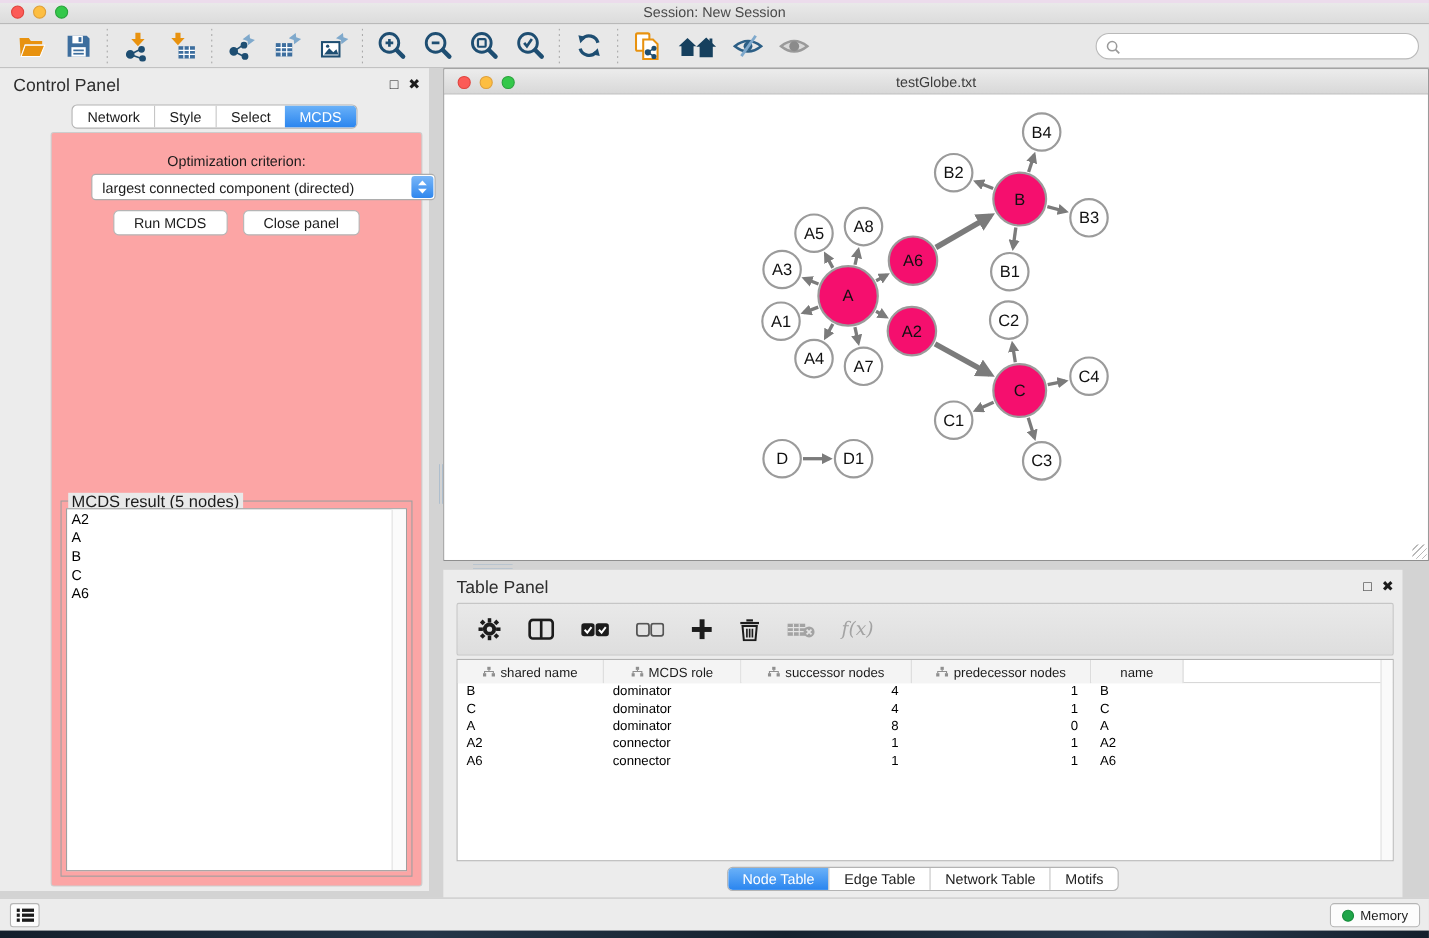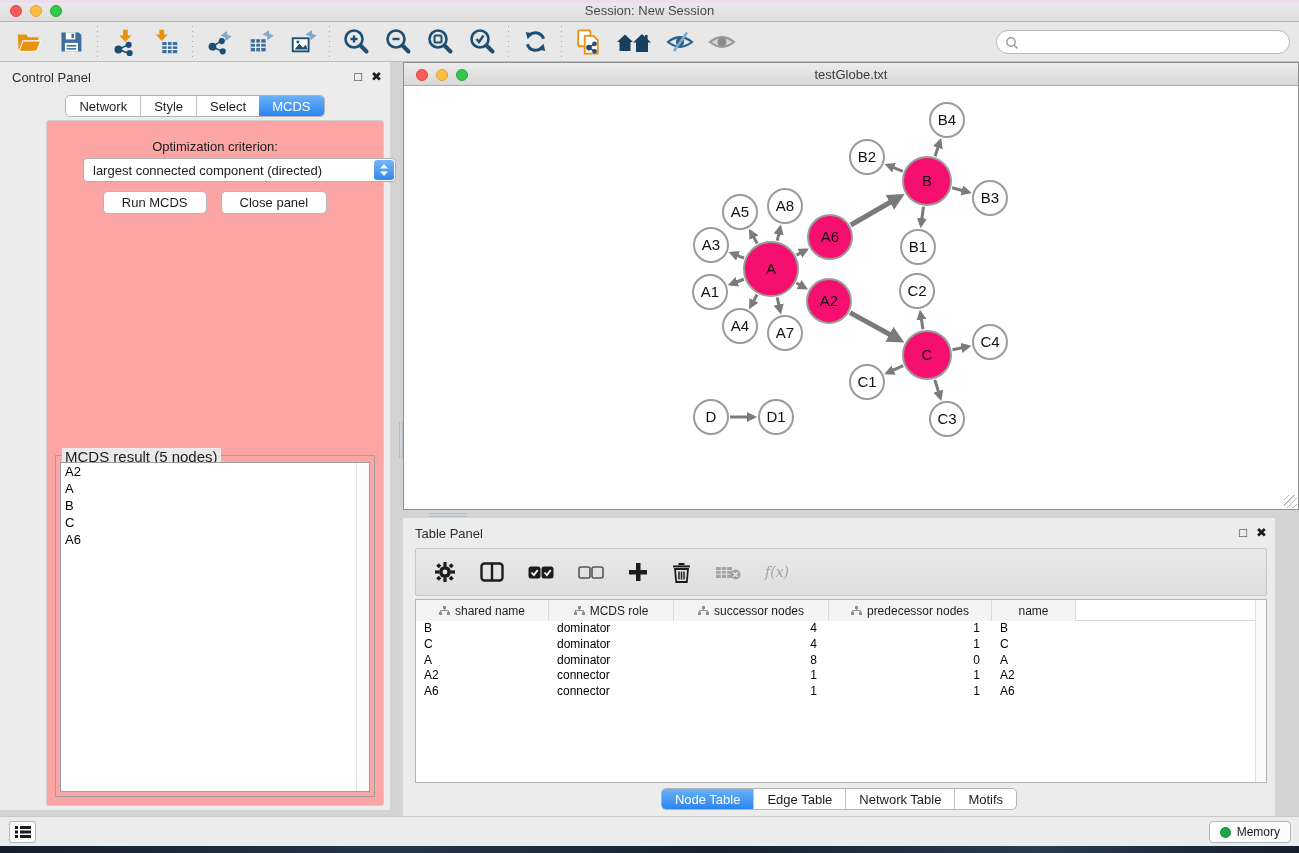--- a/index.html
+++ b/index.html
@@ -32,21 +32,21 @@
   .searchbox svg { position:absolute; left:8px; top:5px; }
   .searchbox input { position:absolute; left:26px; top:2px; width:258px; height:18px;
     border:none; outline:none; font-size:13px; background:transparent; }
 
   
   .main { position:absolute; left:0; top:62px; width:1299px; height:754px; background:#d3d3d3; }
 
   
   .control-panel { position:absolute; left:0; top:0; width:390px; height:748px; background:#ececec; }
   .panel-head { position:absolute; left:0; top:0; right:0; height:30px; }
-  .panel-head .panel-title { position:absolute; left:12px; top:8px; font-size:13px; color:#2d2d2d; }
+  .panel-head .panel-title { position:absolute; left:12px; top:8px; font-size:16px; color:#2d2d2d; }
   .panel-head .panel-btns { position:absolute; right:8px; top:7px; display:flex; gap:9px;
     font-size:13px; color:#1c1c1c; }
   .panel-btns span { cursor:default; }
 
   .segbar { display:inline-flex; border:1px solid #b3b3b3; border-radius:5px; overflow:hidden;
     background:#fff; height:22px; }
   .segbar .seg { padding:2px 13px; font-size:13px; color:#1c1c1c; line-height:17px; }
   .segbar .seg + .seg { border-left:1px solid #c6c6c6; }
   .segbar .seg.active { background:linear-gradient(#6ab1f8,#2a85ef); color:#fff; border-left:none; }
   .cp-tabs-wrap { position:absolute; left:0; right:0; top:33px; display:flex; justify-content:center; }
@@ -89,21 +89,21 @@
     background:repeating-linear-gradient(90deg,#aebecd 0 1px, transparent 1px 3px); }
   .splitter-h { position:absolute; left:430px; top:451px; width:36px; height:4px;
     background:repeating-linear-gradient(0deg,#aebecd 0 1px, transparent 1px 3px); }
 
   
   .table-panel { position:absolute; left:403px; top:456px; width:872px; height:298px; background:#ececec; }
   .tp-toolbar { position:absolute; left:12px; right:8px; top:30px; height:48px;
     background:linear-gradient(#e9e9e9,#dedede); border:1px solid #c6c6c6; border-radius:2px;
     display:flex; align-items:center; gap:24px; padding-left:18px; }
   .tp-toolbar .icon-btn { display:flex; align-items:center; justify-content:center; }
-  .fx { font-family:"DejaVu Serif", serif; font-style:italic; font-size:14px; color:#a3a3a3; }
+  .fx { font-family:"DejaVu Serif", serif; font-style:italic; font-size:17px; color:#a3a3a3; }
 
   .node-table { position:absolute; left:12px; right:8px; top:81px; bottom:33px;
     background:#fff; border:1px solid #b3b3b3; overflow:hidden; }
   .nt-header { display:flex; height:21px; border-bottom:1px solid #d8d8d8; }
   .th { position:relative; height:21px; background:#f4f4f4; border-right:1px solid #dadada;
     font-size:12px; color:#1c1c1c; display:flex; align-items:center; justify-content:center; gap:5px; }
   .th svg { flex:0 0 auto; }
   .nt-body .tr { display:flex; height:15.8px; align-items:center; }
   .td { font-size:12px; color:#000; height:15.8px; line-height:15.8px;
     padding:0 12px 0 8px; overflow:hidden; white-space:nowrap; }

